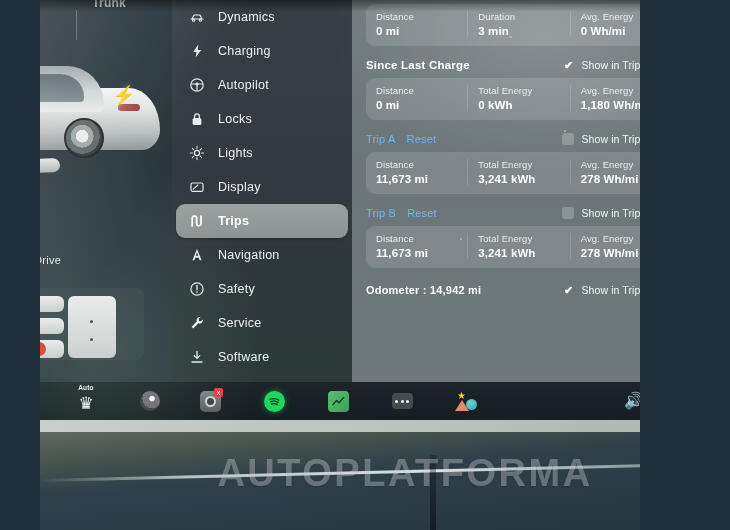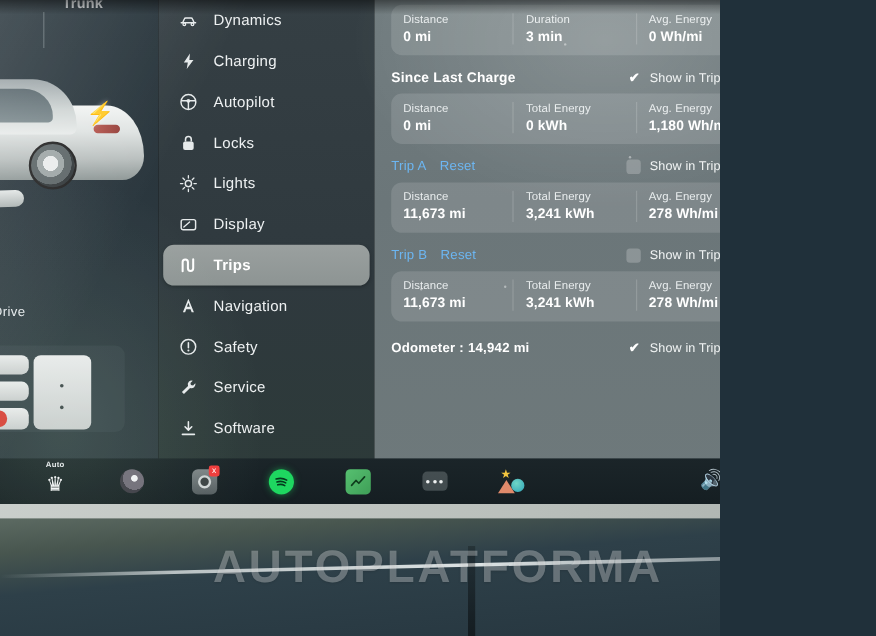--- a/index.html
+++ b/index.html
@@ -7,20 +7,21 @@
     width: 730px; height: 530px; overflow: hidden;
     background: #20303a;
     font-family: "Liberation Sans", sans-serif;
   }
 
   
   #scene {
     position: relative; width: 600px; height: 530px;
     background: linear-gradient(160deg,#4d5e63 0%, #3d4f55 30%, #2b3c44 65%, #223039 100%);
     overflow: hidden;
+    margin-left: 40px;
   }
 
   
   .bg-right {
     position: absolute; left: 655px; top: 0; width: 75px; height: 530px;
     background: linear-gradient(180deg,#2a3e4e 0%, #2a3e4e 7%, #ffffff 9%,
                 #e9eef0 22%, #ffffff 30%, #d3d8d8 37%, #9ea7a6 40%, #f2f4f4 46%,
                 #e6ebec 48%, #53666f 52%, #445a66 70%, #31454f 100%);
   }
   .bg-right-strip {

